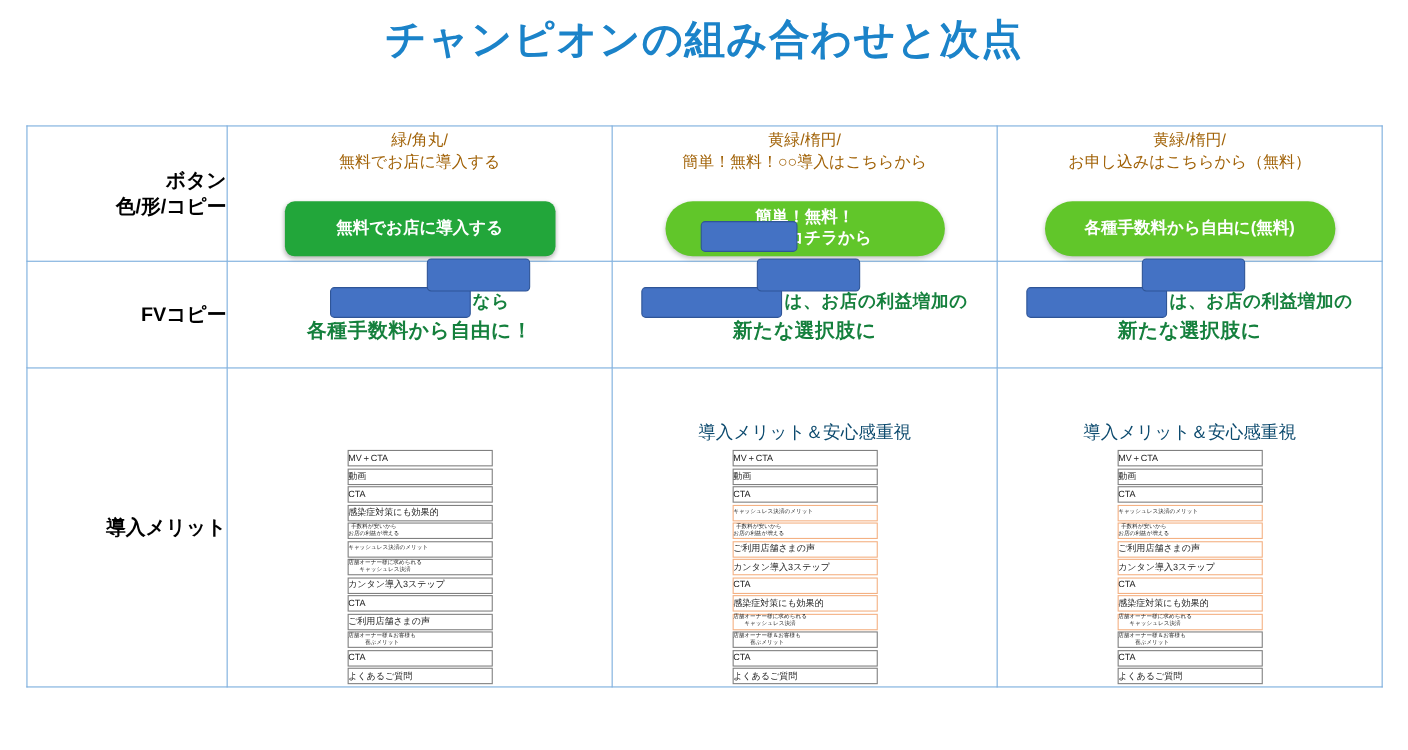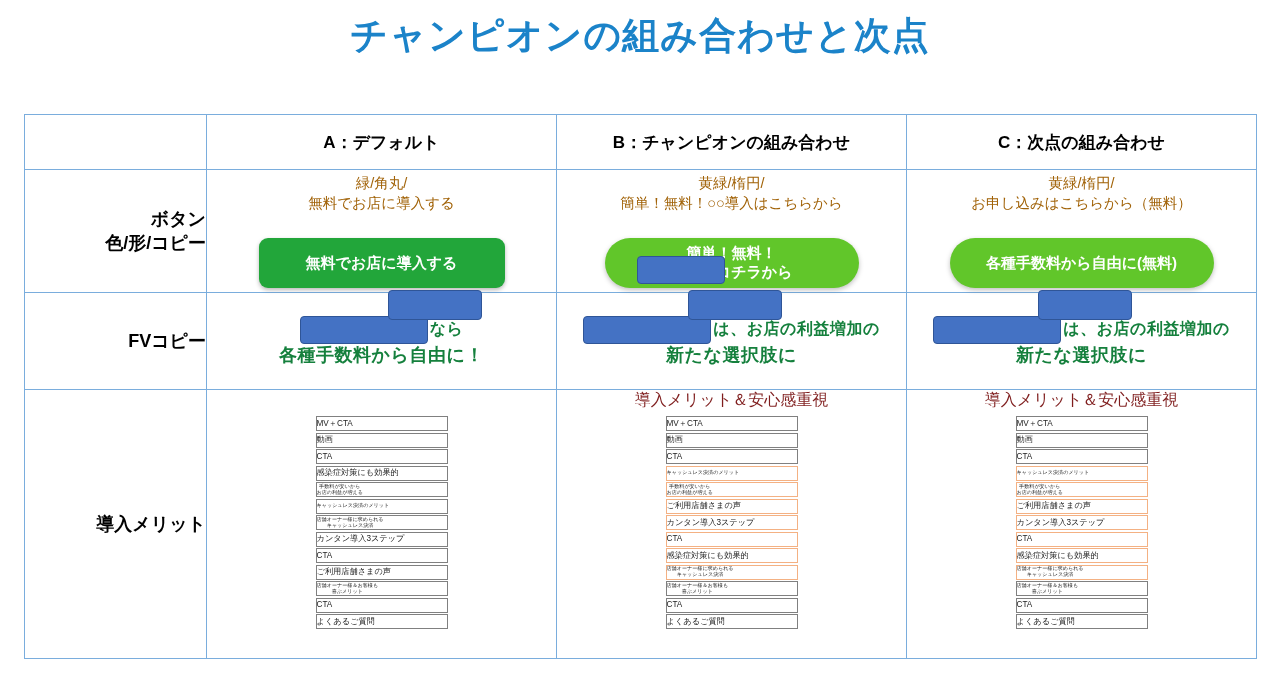--- a/index.html
+++ b/index.html
@@ -171,24 +171,25 @@
   .fv-b .fv-top-box { left: 50%; margin-left: -44px; }
   .fv-c .fv-top-box { left: 50%; margin-left: -44px; }
 
   
   .cp-row td { height: 268px; vertical-align: top; }
   .cp-cell { padding: 8px 0 10px 0; }
   .cp-heading {
     text-align: center;
     font-size: 16px;
     font-weight: 400;
-    color: #7f1d1d;
+    color: #0c4a6e;
     margin-bottom: 6px;
     height: 20px;
     white-space: nowrap;
+    margin-top: 48px;
   }
   .cp-heading.empty { visibility: hidden; }
   .cp-list {
     width: 132px;
     margin: 0 auto;
   }
   .cp-item {
     border: 1.2px solid #808080;
     margin-bottom: 1.5px;
     text-align: center;
@@ -213,26 +214,20 @@
 
 <table class="compare-table">
   <colgroup>
     <col class="c-label">
       <col class="c-a">
       <col class="c-b">
       <col class="c-c">
   </colgroup>
   <tbody>
 
-    <tr class="hdr-row">
-      <td></td>
-      <td class="col-head">A：デフォルト</td>
-      <td class="col-head">B：チャンピオンの組み合わせ</td>
-      <td class="col-head">C：次点の組み合わせ</td>
-    </tr>
 
     <tr class="btn-row">
       <td class="row-label">ボタン<br>色/形/コピー</td>
 
       <td class="cell-pad">
         <div class="spec-text">緑/角丸/<br>無料でお店に導入する</div>
         <div class="btn-wrap">
           <div class="cta-btn cta-green">
             <span class="btn-label-2">無料でお店に導入する</span>
           </div>

